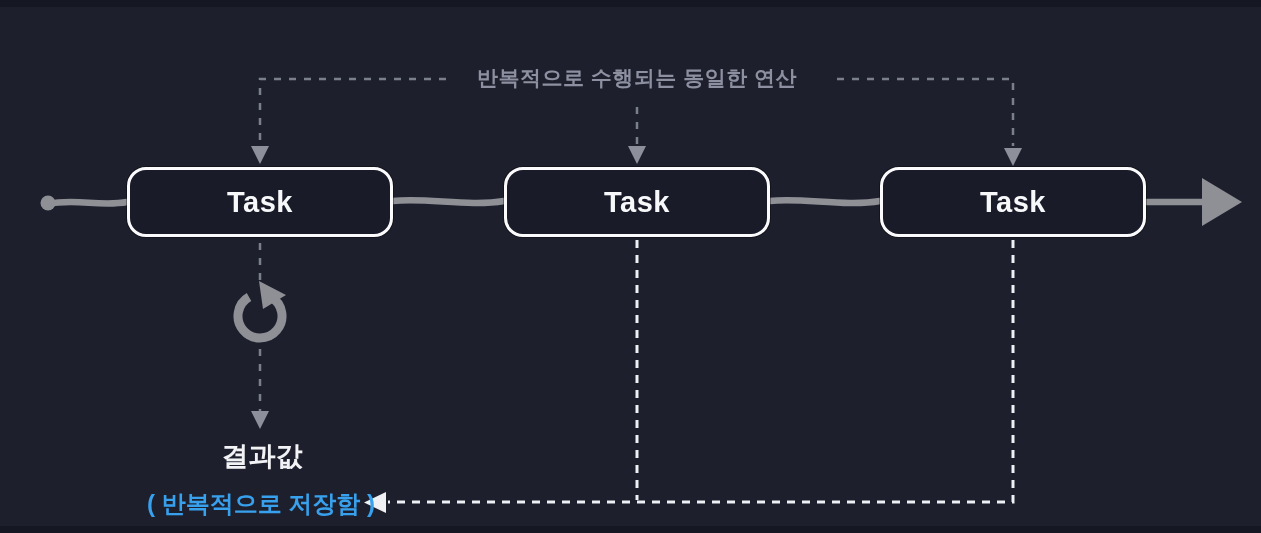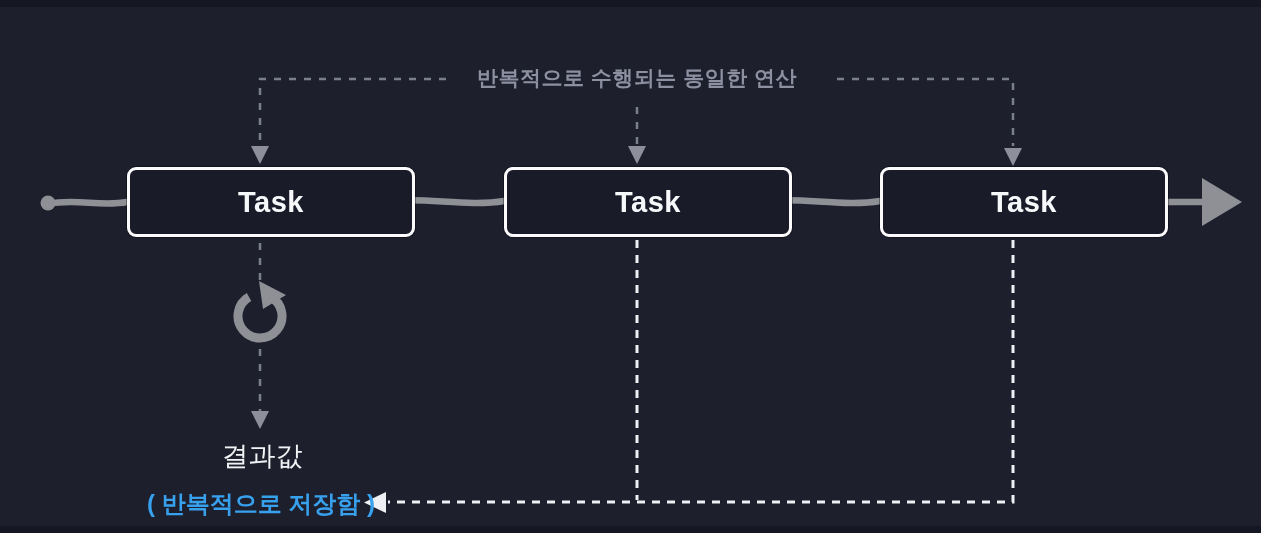--- a/index.html
+++ b/index.html
@@ -27,35 +27,35 @@
   .edge-band.top{top:0;}
   .edge-band.bottom{bottom:0;}
   .overlay{position:absolute;left:0;top:0;width:1261px;height:533px;}
 
   .top-label{
     position:absolute;left:387px;top:64px;width:500px;
     text-align:center;font-size:21px;font-weight:700;
     color:var(--label-gray);letter-spacing:0.5px;white-space:nowrap;
   }
   .task-box{
-    position:absolute;top:167px;width:288px;height:70px;box-sizing:border-box;
+    position:absolute;top:167px;width:266px;height:70px;box-sizing:border-box;
     background:var(--box-bg);
-    border:3px solid var(--box-border);border-radius:9px;
+    border:3px solid var(--box-border);border-radius:19px;
     box-shadow:0 0 0 1px rgba(0,0,0,0.35);
     display:flex;align-items:center;justify-content:center;
   }
   .task-box.b1{left:127px;}
   .task-box.b2{left:504px;}
   .task-box.b3{left:880px;}
   .task-box span{
     color:var(--task-text);font-size:29px;font-weight:600;letter-spacing:0.5px;
   }
   .result-label{
     position:absolute;left:112px;top:438px;width:300px;text-align:center;
-    color:var(--result-white);font-size:27px;font-weight:400;white-space:nowrap;
+    color:var(--result-white);font-size:27px;font-weight:700;white-space:nowrap;
   }
   .memory-label{
     position:absolute;left:101px;top:488px;width:320px;text-align:center;
     color:var(--memory-blue);font-size:24px;font-weight:700;white-space:nowrap;
   }
 
   
   .hand-line{stroke:var(--gray-line);stroke-width:6.5;fill:none;stroke-linecap:round;}
   .hand-dot{fill:var(--gray-line);}
   .hand-arrow{fill:var(--gray-line);}

